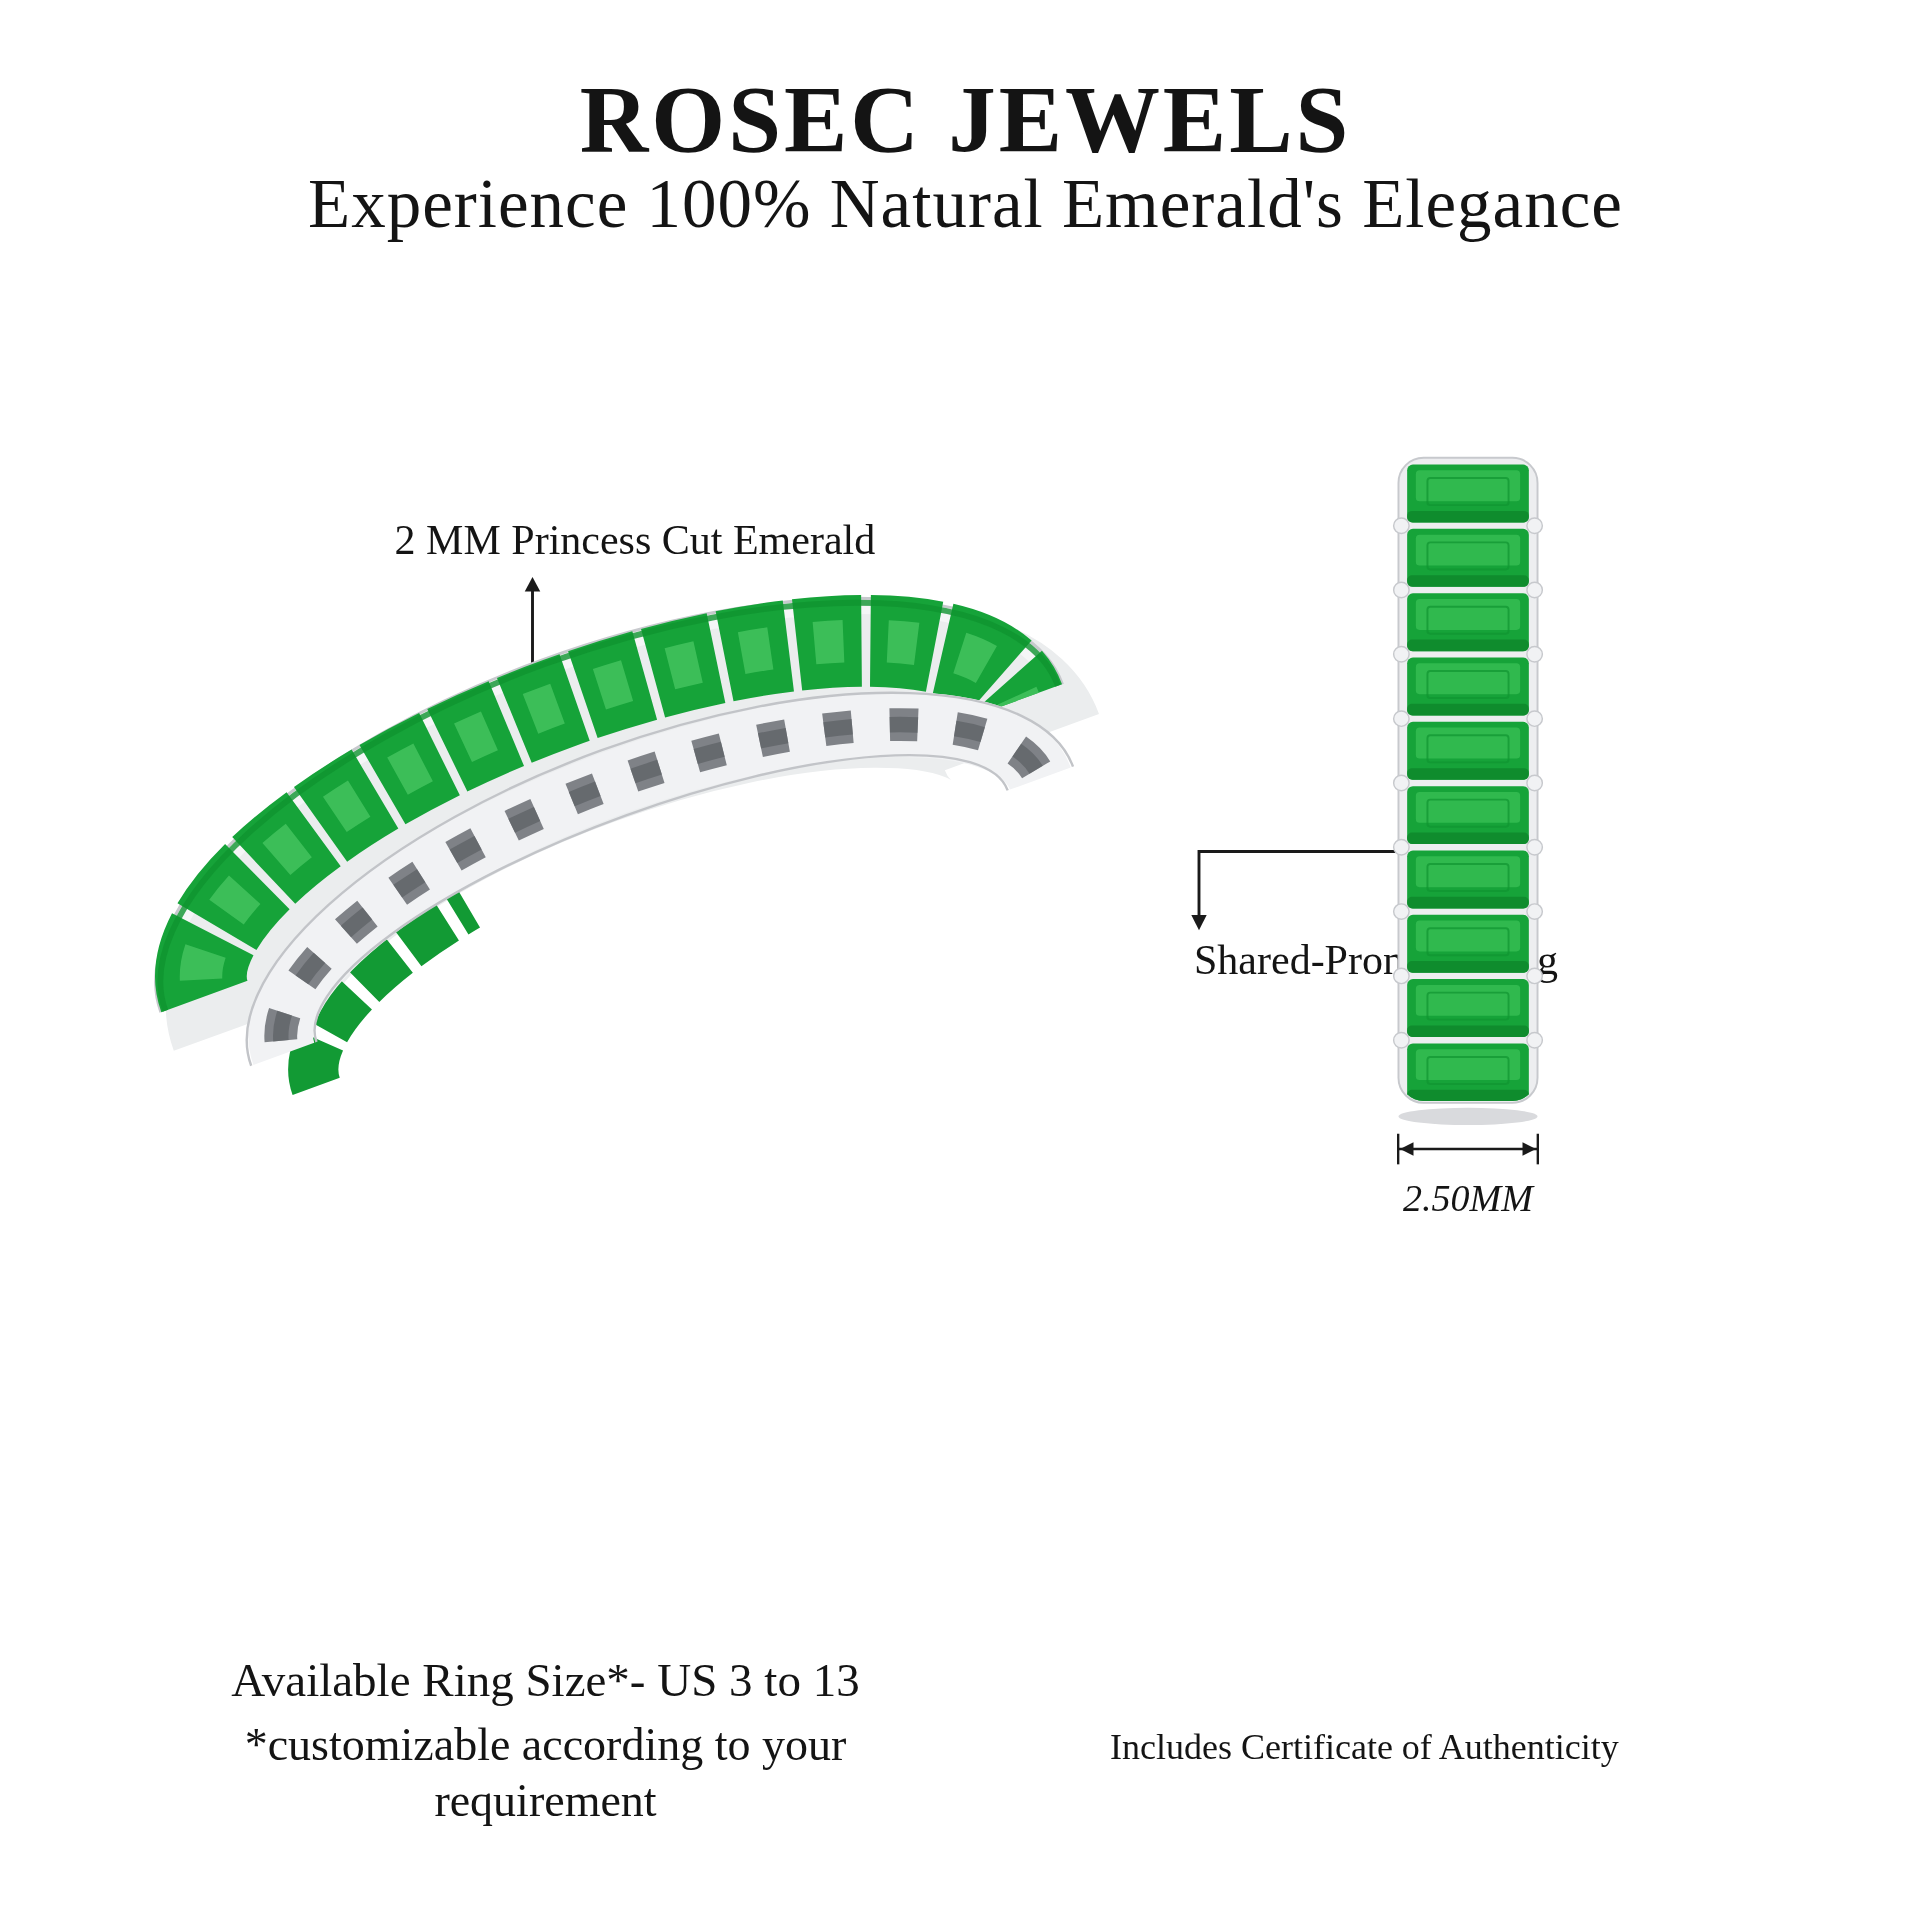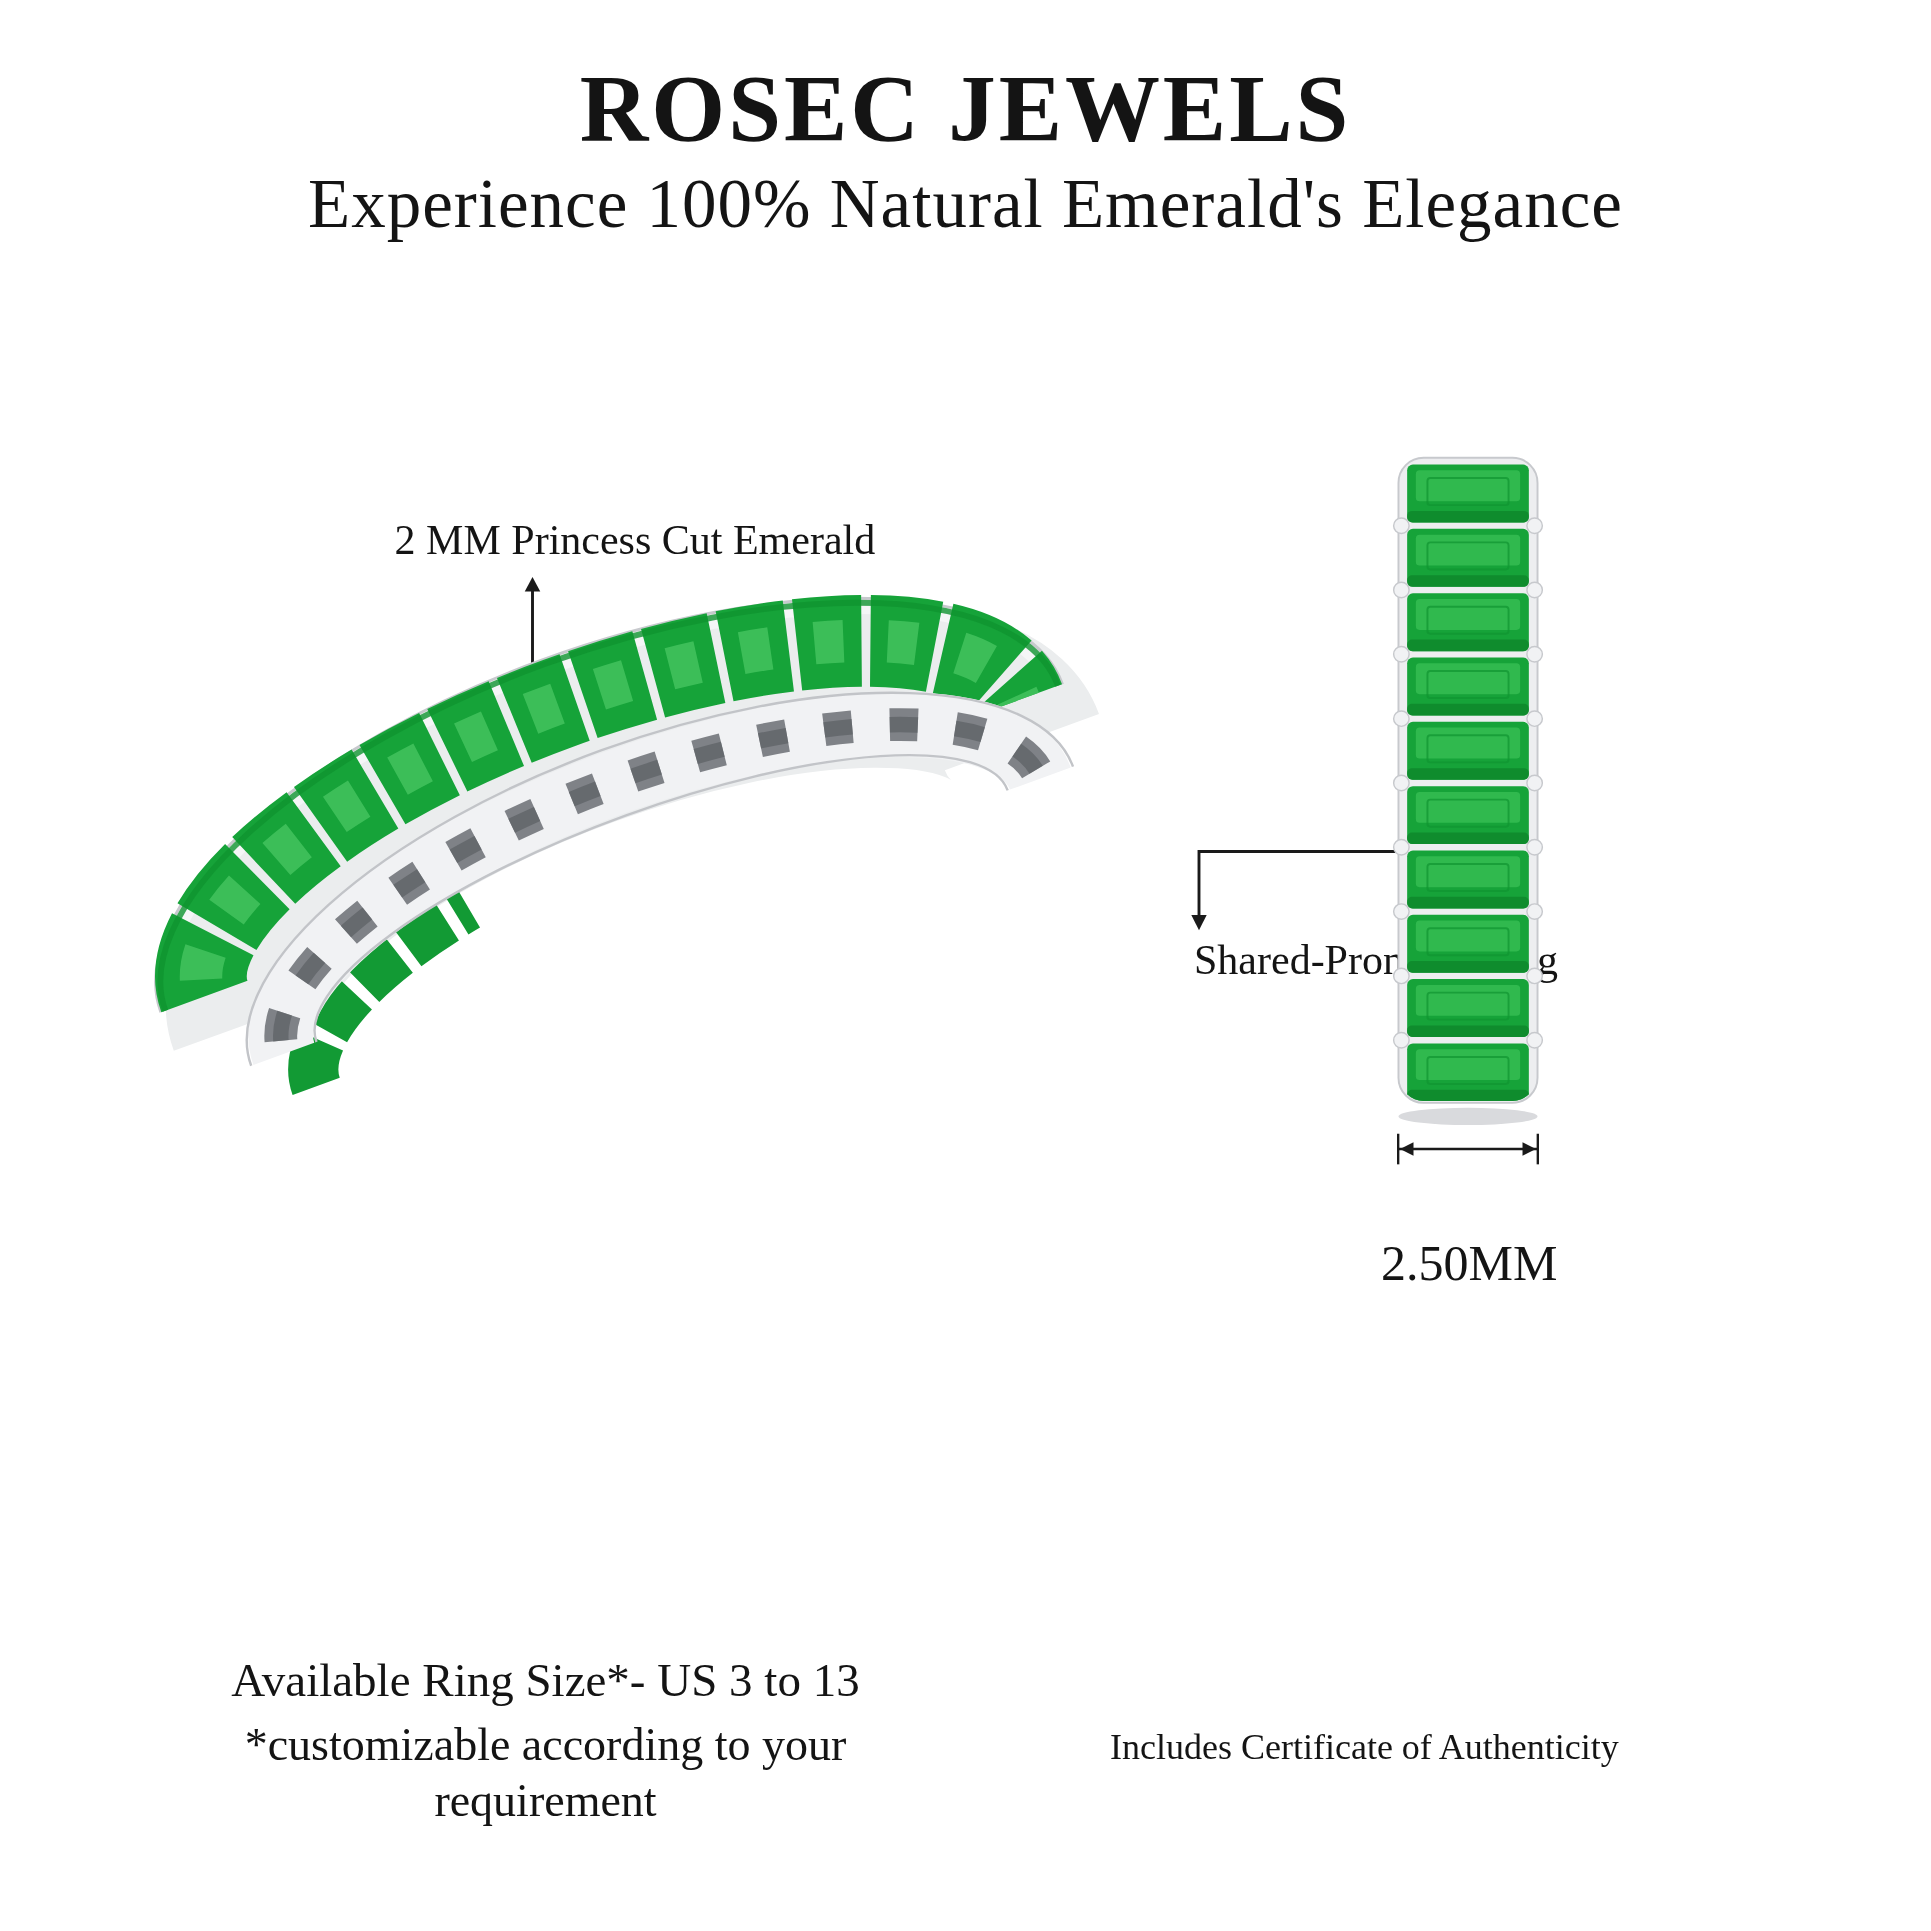--- a/index.html
+++ b/index.html
@@ -2,31 +2,31 @@
 <html><head>
 <meta charset="utf-8">
 <style>
   html,body{margin:0;padding:0;background:#ffffff;}
   .stage{
     position:relative;width:1931px;height:1931px;background:#ffffff;overflow:hidden;
     font-family:"Liberation Serif", serif;color:#141414;
   }
   .abs{position:absolute;}
   .brand-title{
-    left:0;right:0;top:57px;text-align:center;
+    left:0;right:0;top:68px;text-align:center;
     font-size:95px;font-weight:700;letter-spacing:2.9px;line-height:1.1;
   }
   .brand-tagline{
     left:0;right:0;top:170px;text-align:center;
     font-size:69px;font-weight:400;letter-spacing:1px;line-height:1.0;
   }
   .stone-annotation{left:383px;top:466px;font-size:42px;line-height:53px;}
   .stone-annotation .l1{padding-left:11.6px;margin-top:48px;}
   .setting-annotation{left:1194px;top:935px;font-size:42px;line-height:50px;}
-  .measure-label{left:1381px;top:1234px;width:174px;text-align:center;font-size:50px;}
+  .measure-label{left:1381px;top:1176px;width:174px;text-align:center;font-size:38px;font-style:italic;}
   .footer-left{left:135px;top:1651px;width:821px;text-align:center;}
   .footer-left .heading{font-size:47px;line-height:1.25;}
   .footer-left .note{font-size:46px;line-height:1.2;margin-top:7.7px;}
   .footer-right{left:1110px;top:1726px;font-size:36px;line-height:1.2;}
   svg{display:block;}
 </style>
 </head>
 <body>
 
 <div class="stage">

